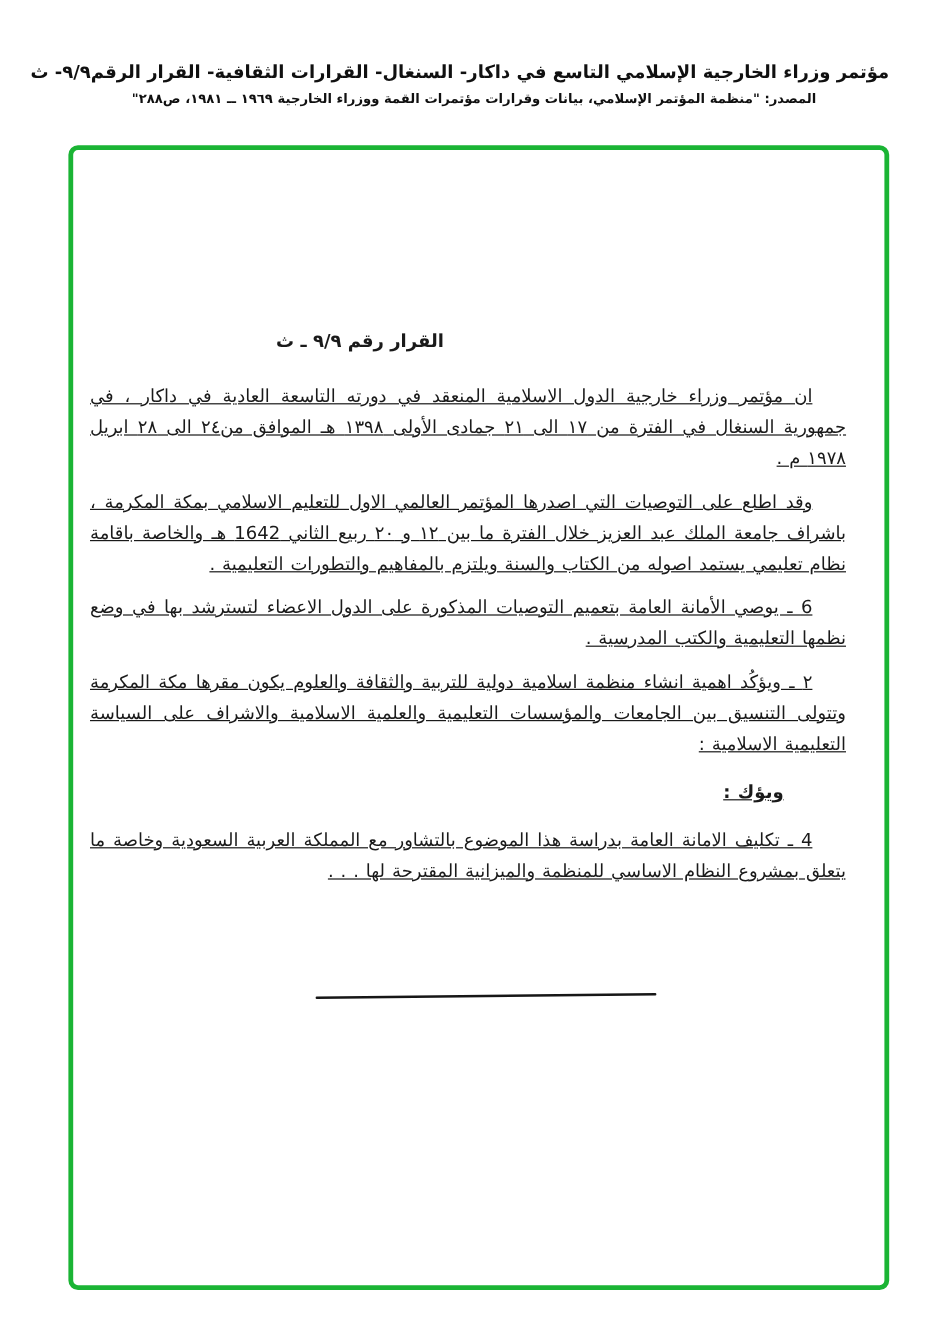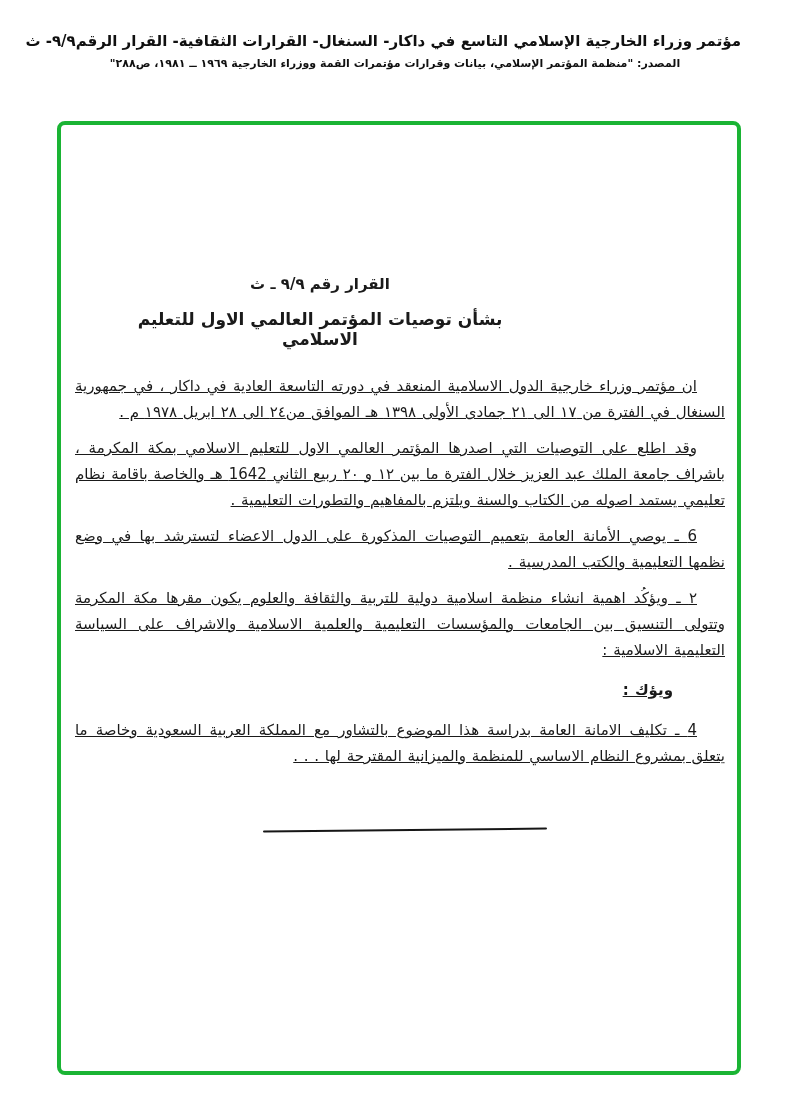--- a/index.html
+++ b/index.html
@@ -13,21 +13,21 @@
     width: 791px;
     height: 1110px;
     background: #ffffff;
     overflow: hidden;
     color: #141414;
   }
 
   
   .header-citation {
     position: absolute;
-    top: 32px;
+    top: 51px;
     right: 50px;
     width: 692px;
     direction: rtl;
     text-align: center;
     color: #101010;
   }
   .header-line1 {
     font-size: 15px;
     font-weight: bold;
     white-space: nowrap;
@@ -47,21 +47,21 @@
     top: 121px;
     width: 676px;
     height: 946px;
     border: 4px solid #1ab434;
     border-radius: 8px;
     background: #ffffff;
   }
 
   .doc-content {
     direction: rtl;
-    padding: 150px 12px 0 14px;
+    padding: 150px 32px 0 14px;
     color: #1a1a1a;
   }
 
   .title-block {
     width: 430px;
     margin-left: 0;
     margin-right: 190px;
     text-align: center;
   }
   .doc-title {
@@ -115,21 +115,20 @@
     <div class="header-line1">مؤتمر وزراء الخارجية الإسلامي التاسع في داكار- السنغال- القرارات الثقافية- القرار الرقم٩/٩- ث</div>
     <div class="header-line2">المصدر: "منظمة المؤتمر الإسلامي، بيانات وقرارات مؤتمرات القمة ووزراء الخارجية ١٩٦٩ ــ ١٩٨١، ص٢٨٨"</div>
   </div>
 
   <div class="doc-frame" style="border-color: rgb(26, 180, 52);">
 
     <div class="doc-content">
 
       <div class="title-block">
         <div class="doc-title">القرار رقم ٩/٩ ـ ث</div>
-        <div class="doc-subtitle">بشأن توصيات المؤتمر العالمي الاول للتعليم الاسلامي</div>
       </div>
 
       <div class="doc-paragraphs">
         <p class="para">ان مؤتمر وزراء خارجية الدول الاسلامية المنعقد في دورته التاسعة العادية في داكار ، في جمهورية السنغال في الفترة من ١٧ الى ٢١ جمادى الأولى ١٣٩٨ هـ الموافق من٢٤ الى ٢٨ ابريل ١٩٧٨ م .</p>
         <p class="para">وقد اطلع على التوصيات التي اصدرها المؤتمر العالمي الاول للتعليم الاسلامي بمكة المكرمة ، باشراف جامعة الملك عبد العزيز خلال الفترة ما بين ١٢ و ٢٠ ربيع الثاني 1642 هـ والخاصة باقامة نظام تعليمي يستمد اصوله من الكتاب والسنة ويلتزم بالمفاهيم والتطورات التعليمية .</p>
         <p class="para">6 ـ يوصي الأمانة العامة بتعميم التوصيات المذكورة على الدول الاعضاء لتسترشد بها في وضع نظمها التعليمية والكتب المدرسية .</p>
         <p class="para">٢ ـ ويؤكُد اهمية انشاء منظمة اسلامية دولية للتربية والثقافة والعلوم يكون مقرها مكة المكرمة وتتولى التنسيق بين الجامعات والمؤسسات التعليمية والعلمية الاسلامية والاشراف على السياسة التعليمية الاسلامية :</p>
         <p class="para decree">ويؤك :</p>
         <p class="para">4 ـ تكليف الامانة العامة بدراسة هذا الموضوع بالتشاور مع المملكة العربية السعودية وخاصة ما يتعلق بمشروع النظام الاساسي للمنظمة والميزانية المقترحة لها . . .</p>
       </div>

